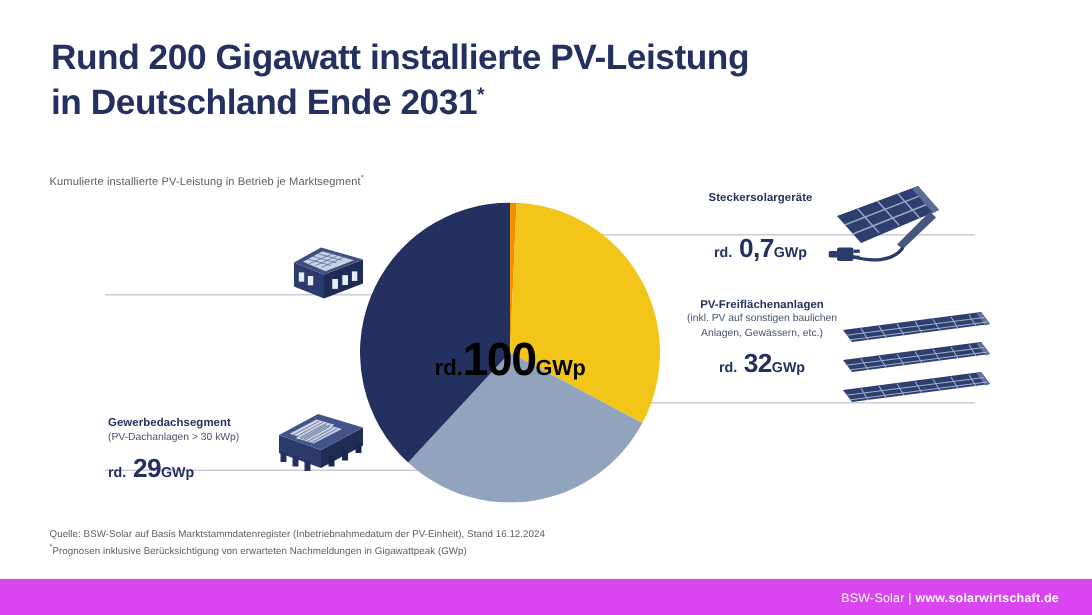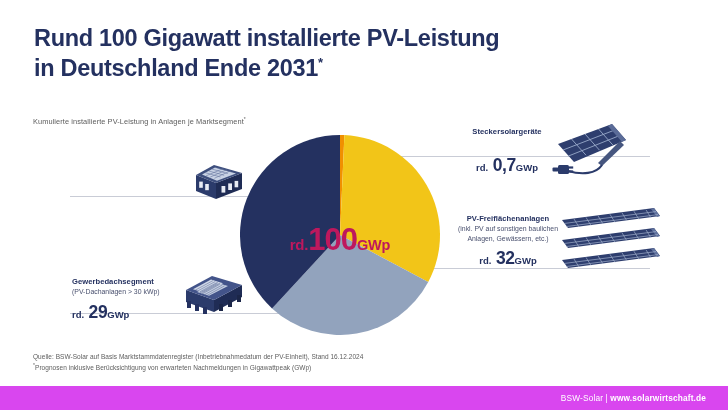--- a/index.html
+++ b/index.html
@@ -25,21 +25,21 @@
   .subtitle{
     position:absolute;left:33px;top:116px;
     font-size:7.4px;color:#5c5c5c;letter-spacing:0.08px;
   }
   .subtitle .sup{font-size:5px;vertical-align:super;}
 
   
   .pie-wrap{position:absolute;left:240px;top:135px;width:200px;height:200px;}
   .pie-center-label{
     position:absolute;left:240px;top:222px;width:200px;
-    text-align:center;color:#be185d;white-space:nowrap;
+    text-align:center;color:#000000;white-space:nowrap;
     font-weight:bold;pointer-events:none;
   }
   .pie-center-label .rd{font-size:15px;letter-spacing:-0.2px;}
   .pie-center-label .big{font-size:31px;letter-spacing:-1px;}
   .pie-center-label .unit{font-size:14.5px;letter-spacing:-0.2px;}
 
   
   .callout{position:absolute;}
   .callout .seg-name{
     font-size:7.6px;font-weight:bold;color:#243160;letter-spacing:0.05px;
@@ -82,26 +82,26 @@
 
   
   .icon{position:absolute;}
 </style>
 </head>
 <body>
 
 <div class="stage">
 
   <div class="title">
-    <span>Rund 100 Gigawatt installierte PV-Leistung</span><br>
+    <span>Rund 200 Gigawatt installierte PV-Leistung</span><br>
     <span>in Deutschland Ende 2031</span><span class="sup">*</span>
   </div>
 
   <div class="subtitle">
-    <span>Kumulierte installierte PV-Leistung in Anlagen je Marktsegment</span><span class="sup">*</span>
+    <span>Kumulierte installierte PV-Leistung in Betrieb je Marktsegment</span><span class="sup">*</span>
   </div>
 
   <div class="rule" style="left:70px;top:196px;width:190px;"></div>
   <div class="dot" style="left:258px;top:194px;"></div>
 
   <div class="rule" style="left:70px;top:313px;width:215px;"></div>
   <div class="dot" style="left:283px;top:311px;"></div>
 
   <div class="rule" style="left:345px;top:156px;width:305px;"></div>
   <div class="dot" style="left:344px;top:154px;"></div>
@@ -133,21 +133,21 @@
   </div>
 
   <div class="callout c-right" style="left:452px;top:127px;width:110px;">
     <div class="seg-name">Steckersolargeräte</div>
     <div class="seg-val" style="margin-top:19px;">
       <span class="rd">rd.</span>
       <span class="num">0,7</span><span class="unit">GWp</span>
     </div>
   </div>
 
-  <div class="callout c-right" style="left:452px;top:214px;width:112px;">
+  <div class="callout c-right" style="left:452px;top:198px;width:112px;">
     <div class="seg-name">PV-Freiflächenanlagen</div>
     <div class="seg-sub">(inkl. PV auf sonstigen baulichen Anlagen, Gewässern, etc.)</div>
     <div class="seg-val">
       <span class="rd">rd.</span>
       <span class="num">32</span><span class="unit">GWp</span>
     </div>
   </div>
 
   <div class="icon" style="left:190px;top:148px;">
     <svg width="60" height="52" viewBox="0 0 60 52">

